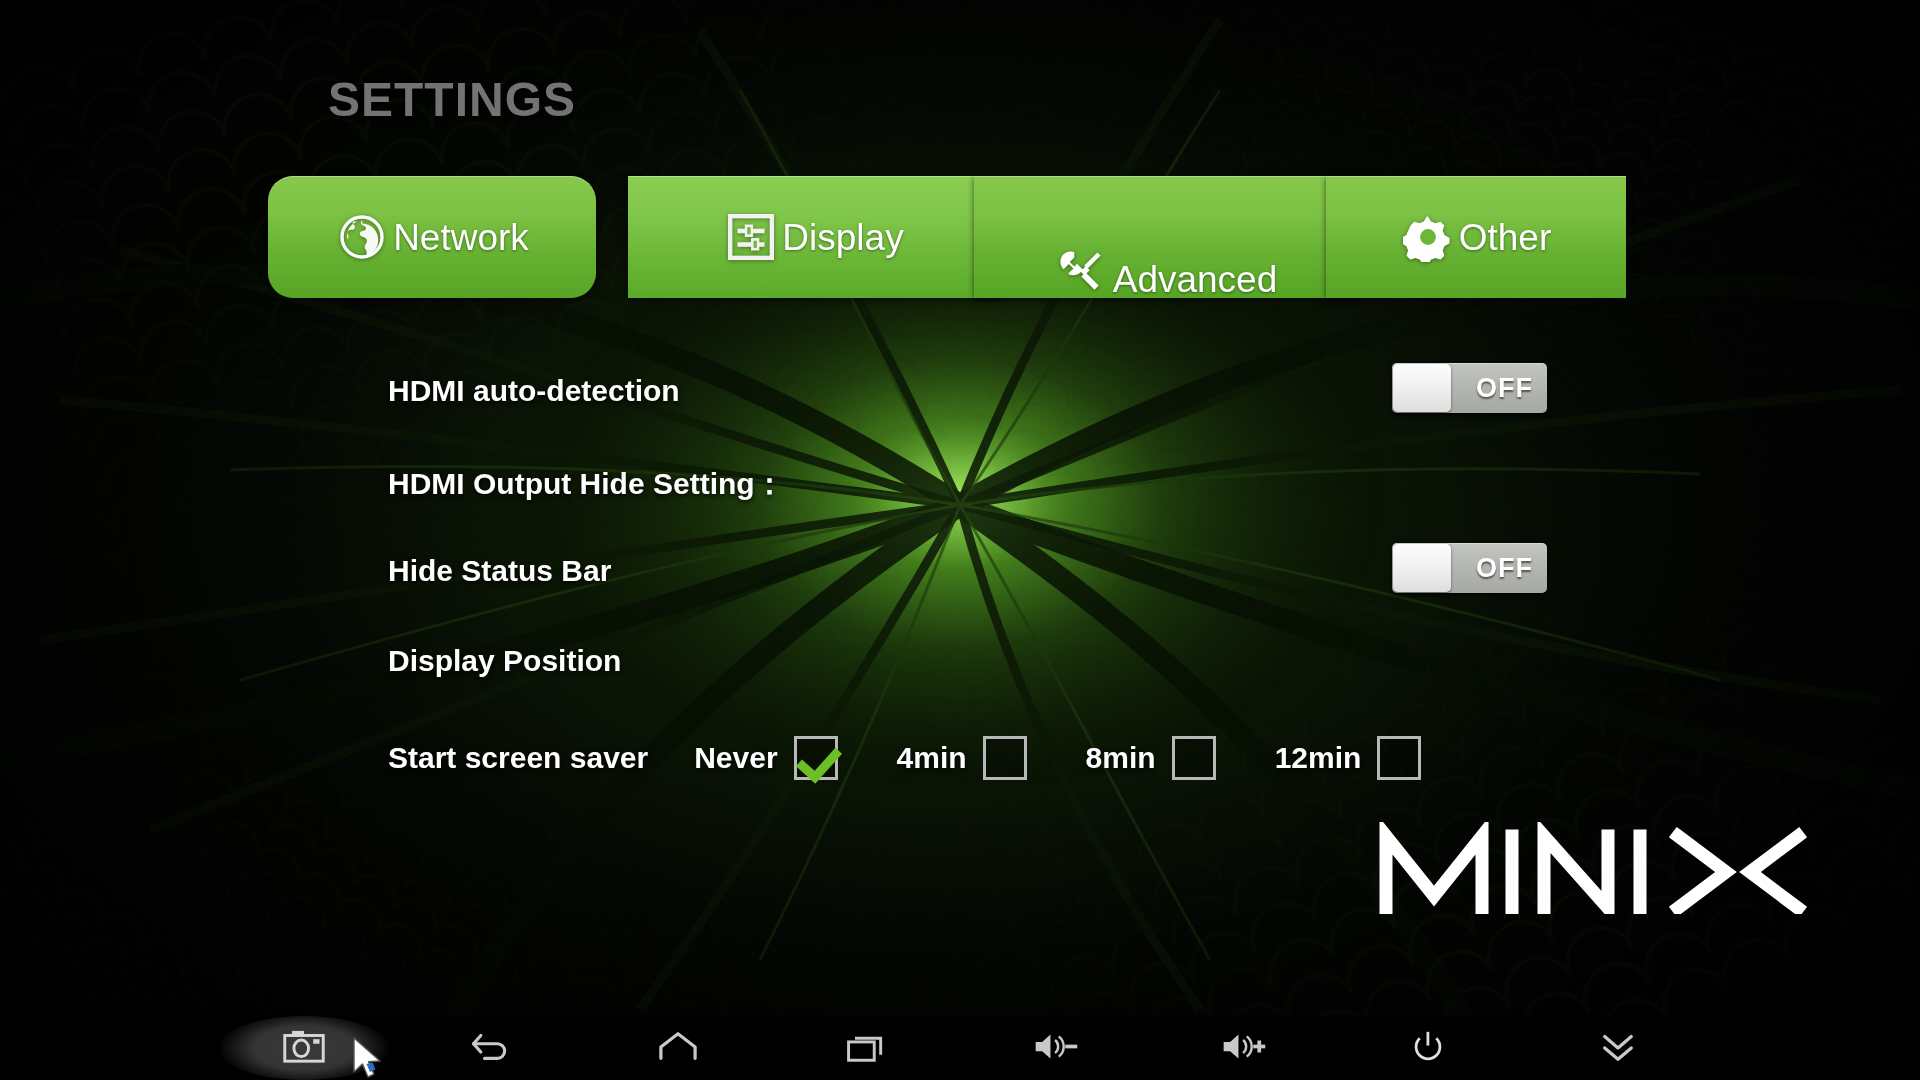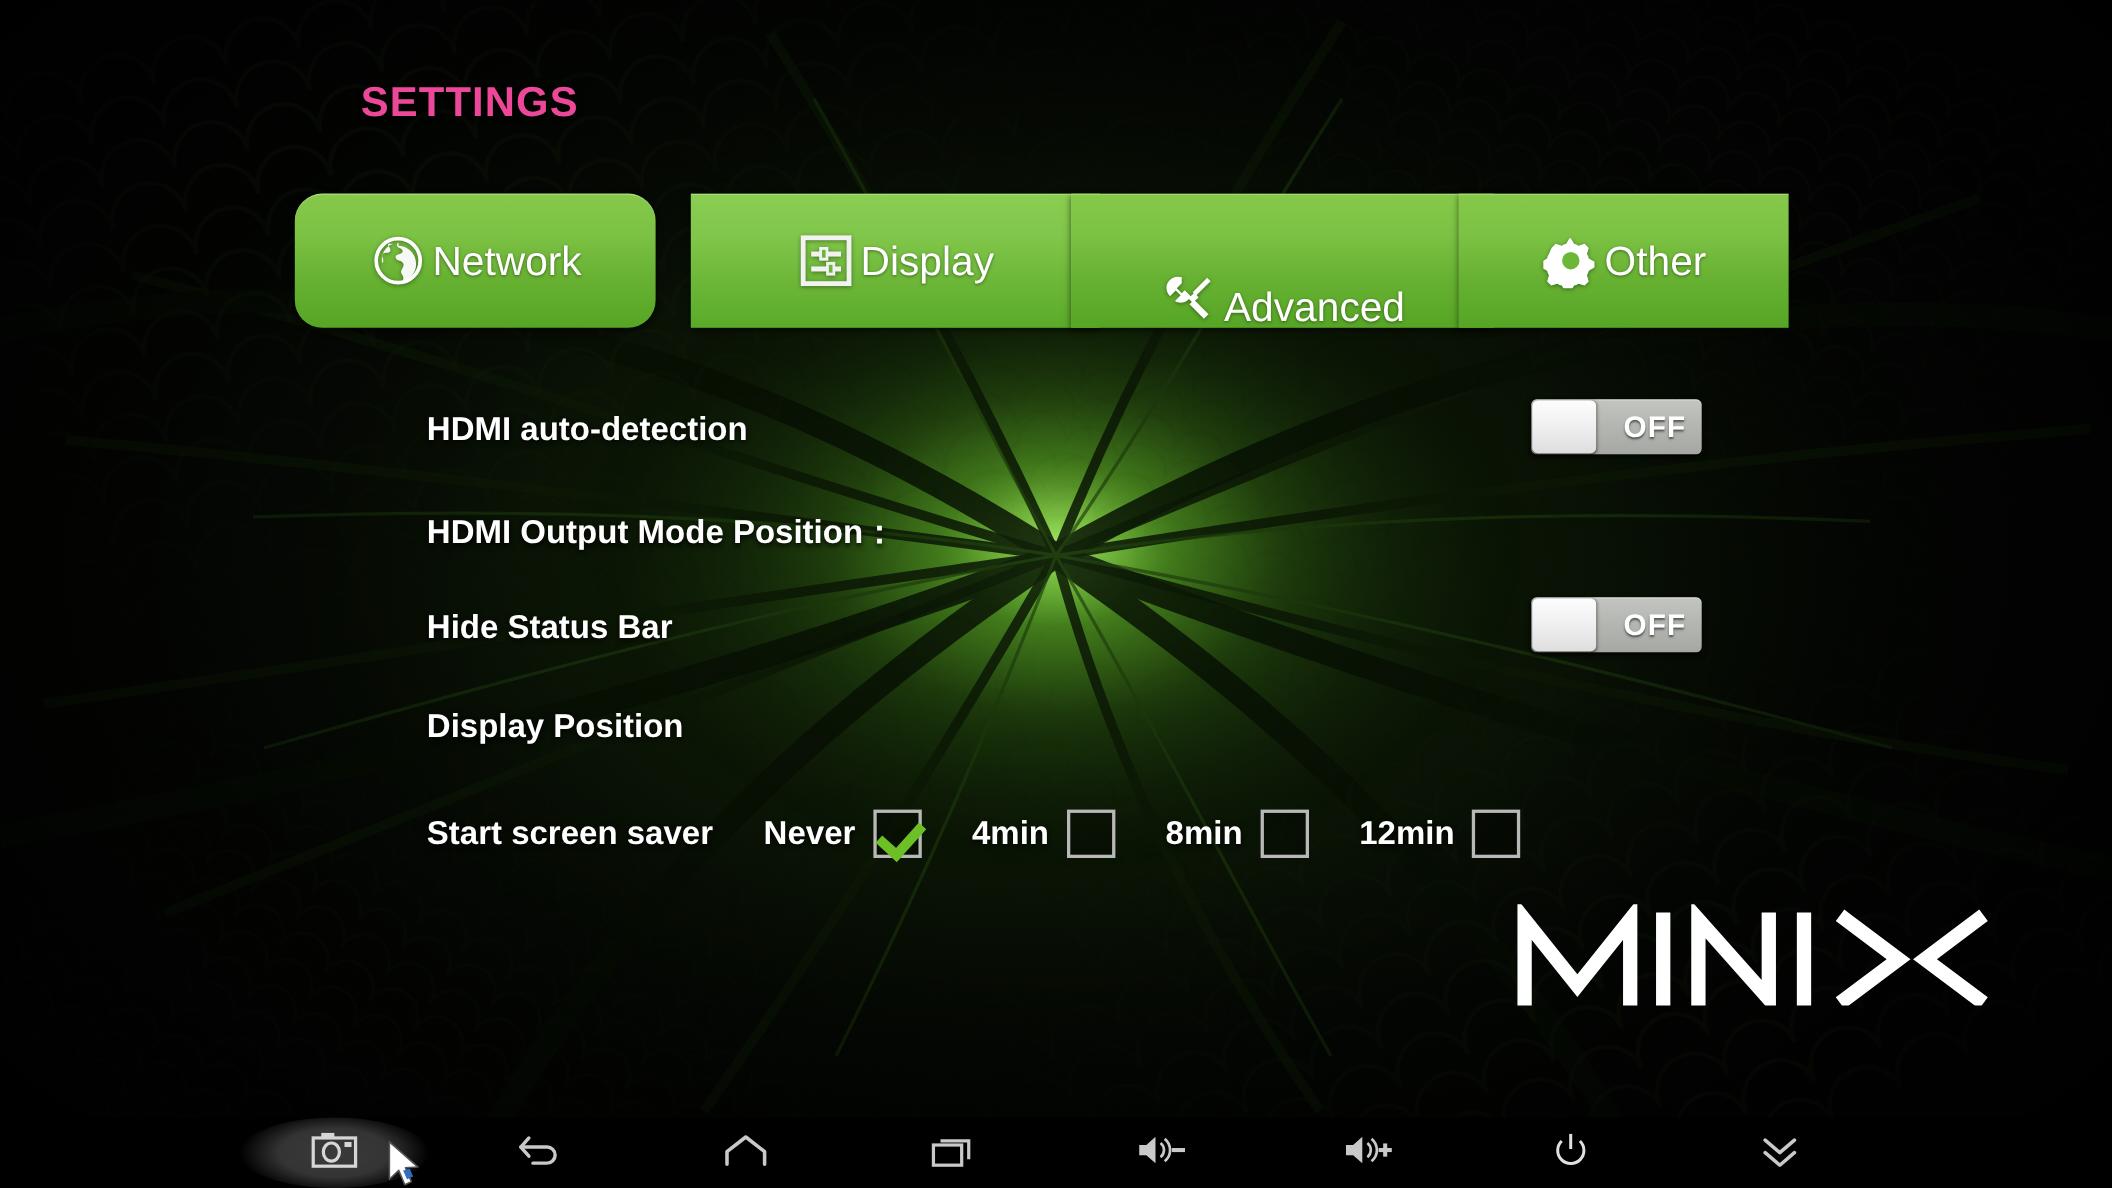--- a/index.html
+++ b/index.html
@@ -45,23 +45,23 @@
     inset: 0;
     background: radial-gradient(ellipse 1250px 780px at 960px 500px, rgba(0,0,0,0) 38%, rgba(0,0,0,0.55) 72%, rgba(0,0,0,0.92) 100%);
     pointer-events: none;
   }
 
   
   #page-title {
     position: absolute;
     left: 328px;
     top: 72px;
-    font-size: 38px;
+    font-size: 48px;
     font-weight: bold;
-    color: #ec4899;
+    color: #737373;
     letter-spacing: 1px;
     text-shadow: 0 2px 6px rgba(0,0,0,0.9);
   }
 
   
   #tabbar {
     position: absolute;
     left: 268px;
     top: 176px;
     width: 1385px;
@@ -155,21 +155,21 @@
     text-shadow: 0 2px 2px rgba(0,0,0,0.55);
     z-index: 2;
   }
   #toggle-hdmi-auto   { left: 1392px; top: 363px; }
   #toggle-hide-status { left: 1392px; top: 543px; }
 
   
   #screensaver-options {
     display: flex;
     align-items: flex-start;
-    gap: 0;
+    gap: 13px;
   }
   .ss-option {
     display: flex;
     align-items: center;
     gap: 16px;
     margin-left: 46px;
     cursor: pointer;
   }
   .ss-option .ss-label {
     font-size: 30px;
@@ -418,21 +418,21 @@
 
   <div class="row" id="row-hdmi-auto">
     <span>HDMI auto-detection</span>
   </div>
   <div class="toggle" id="toggle-hdmi-auto">
     <span class="knob"></span>
     <span class="toggle-label">OFF</span>
   </div>
 
   <div class="row" id="row-hdmi-mode">
-    <span>HDMI Output Mode Position：</span>
+    <span>HDMI Output Hide Setting：</span>
   </div>
 
   <div class="row" id="row-hide-status">
     <span>Hide Status Bar</span>
   </div>
   <div class="toggle" id="toggle-hide-status">
     <span class="knob"></span>
     <span class="toggle-label">OFF</span>
   </div>
 

